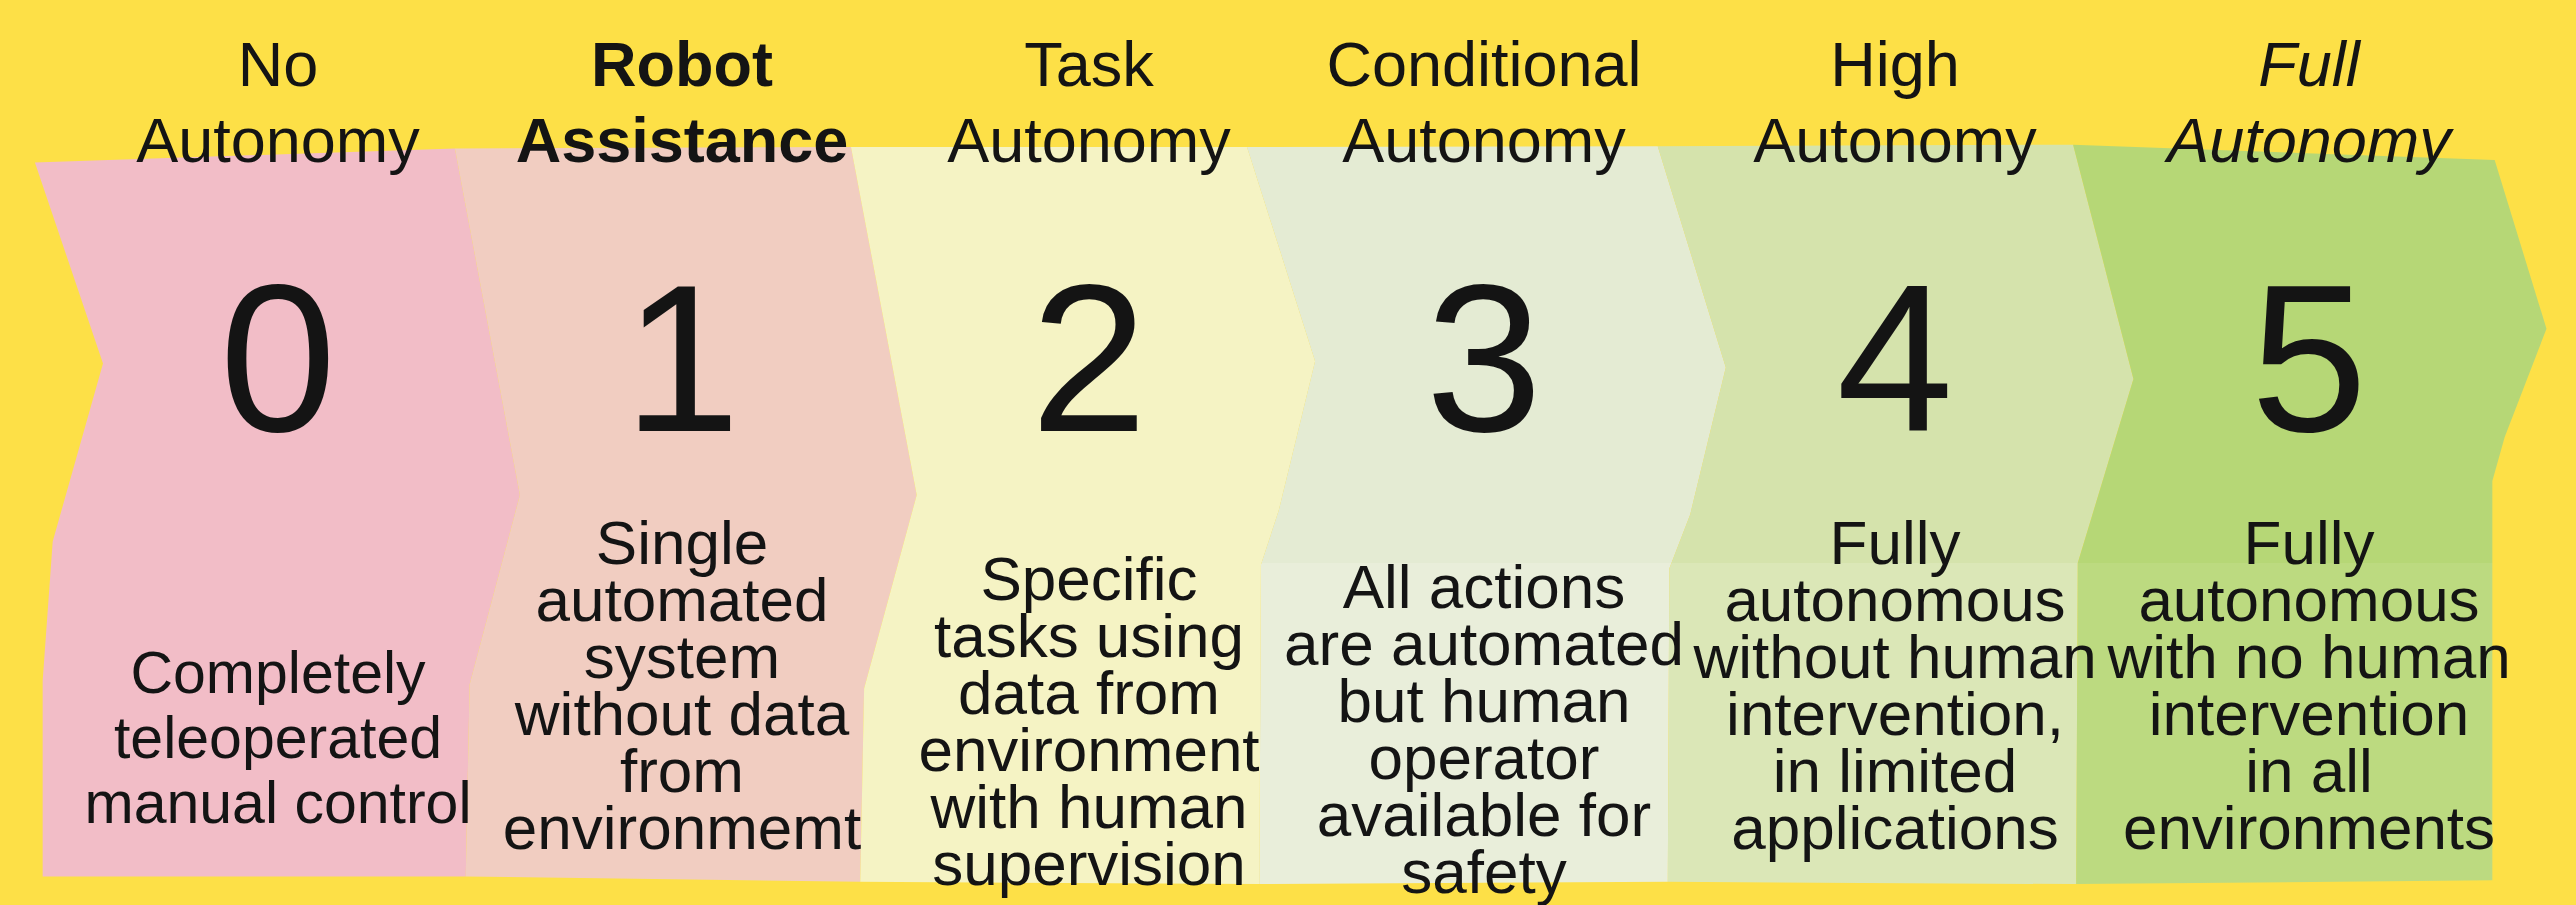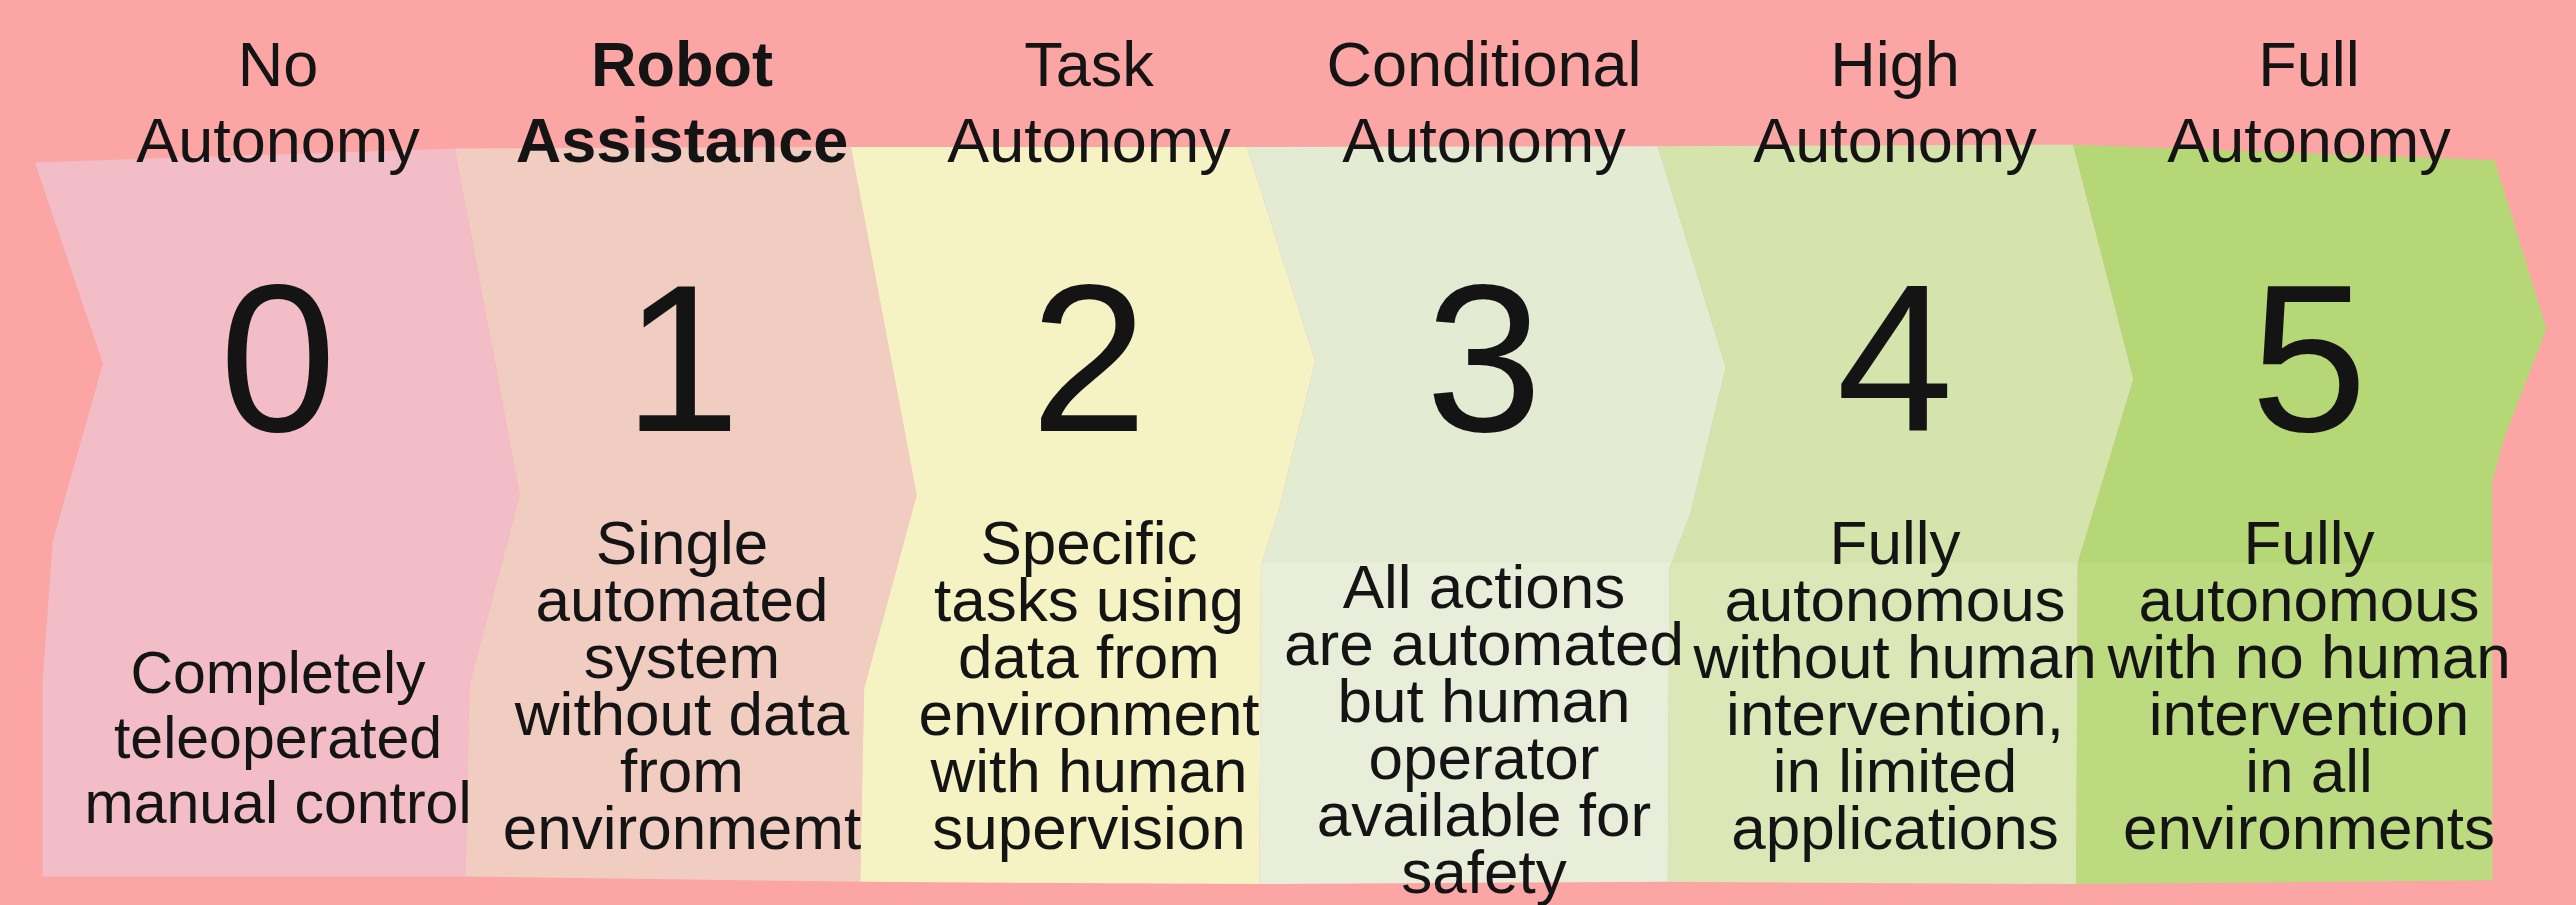--- a/index.html
+++ b/index.html
@@ -5,21 +5,21 @@
   html, body {
     margin: 0;
     padding: 0;
     background: #ffffff;
   }
   #canvas {
     position: relative;
     width: 2576px;
     height: 905px;
     overflow: hidden;
-    background: #fca5a5;
+    background: #fde047;
     font-family: "Liberation Sans", sans-serif;
     color: #141414;
   }
   #arrows {
     position: absolute;
     left: 0;
     top: 0;
   }
   .title {
     position: absolute;
@@ -115,21 +115,21 @@
       <div class="num" style="left: 450px;">1</div>
       <div class="desc" style="left: 450px;">Single
 automated
 system
 without data
 from
 environmemt</div>
       <div class="title" style="left: 857px;">Task
 Autonomy</div>
       <div class="num" style="left: 857px;">2</div>
-      <div class="desc" style="left: 857px;">Specific
+      <div class="desc" style="left: 857px; margin-top: 36px;">Specific
 tasks using
 data from
 environment
 with human
 supervision</div>
       <div class="title" style="left: 1252px;">Conditional
 Autonomy</div>
       <div class="num" style="left: 1252px;">3</div>
       <div class="desc" style="left: 1252px; margin-top: 44px;">All actions
 are automated
@@ -139,21 +139,21 @@
 safety</div>
       <div class="title" style="left: 1663px;">High
 Autonomy</div>
       <div class="num" style="left: 1663px;">4</div>
       <div class="desc" style="left: 1663px;">Fully
 autonomous
 without human
 intervention,
 in limited
 applications</div>
-      <div class="title" style="left: 2077px;">Full
+      <div class="title" style="left: 2077px; font-style: italic;">Full
 Autonomy</div>
       <div class="num" style="left: 2077px;">5</div>
       <div class="desc" style="left: 2077px;">Fully
 autonomous
 with no human
 intervention
 in all
 environments</div>
     </div>
 </div>

